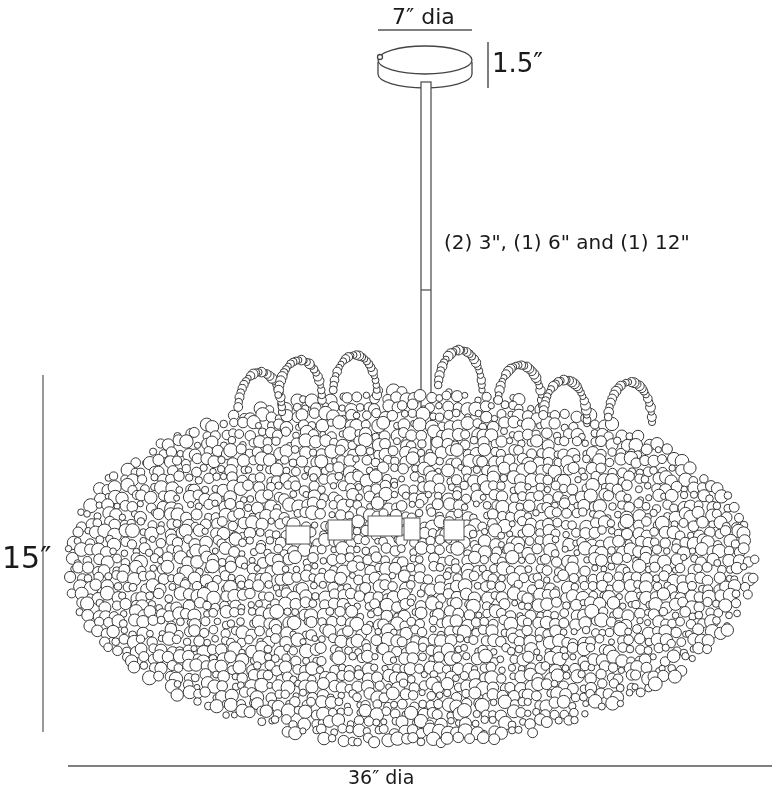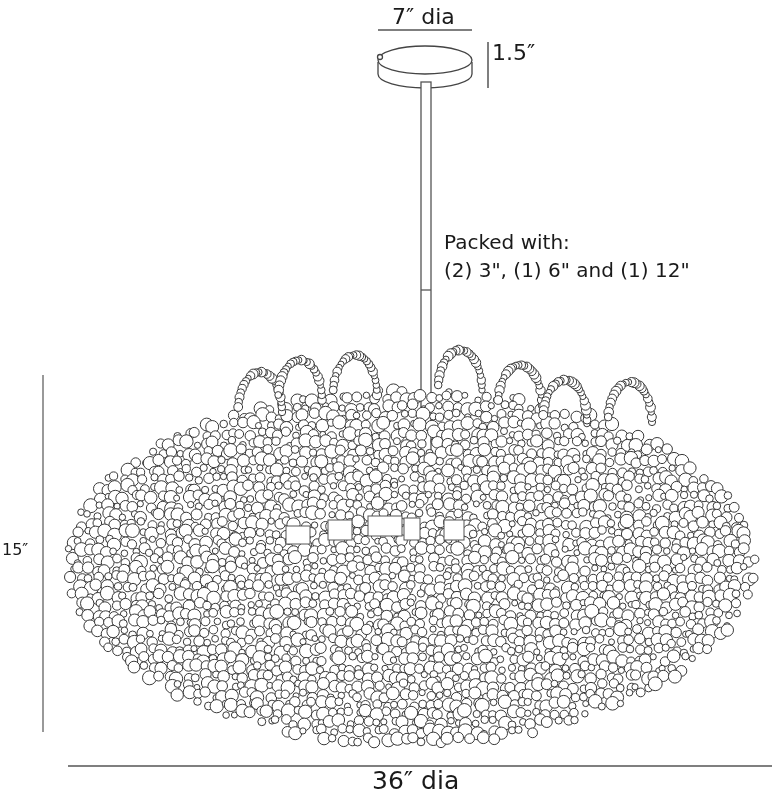--- a/index.html
+++ b/index.html
@@ -1,23 +1,23 @@
 <!DOCTYPE html>
 <html><head>
 <meta charset="utf-8">
 <style>
   html, body { margin: 0; padding: 0; background: #ffffff; }
   body { width: 772px; height: 800px; position: relative; overflow: hidden;
          font-family: "DejaVu Sans", sans-serif; color: #1a1a1a; }
   .label { position: absolute; white-space: nowrap; color: #1a1a1a; }
   #lbl-top { left: 392px; top: 4px; font-size: 22px; }
-  #lbl-canopy-h { left: 492px; top: 40px; font-size: 22px; }
+  #lbl-canopy-h { left: 492px; top: 48px; font-size: 26px; }
   #lbl-packed { left: 444px; top: 228px; font-size: 20px; line-height: 28px; }
-  #lbl-height { left: 2px; top: 540px; font-size: 16px; }
-  #lbl-width { left: 372px; top: 766px; font-size: 25px; }
+  #lbl-height { left: 2px; top: 540px; font-size: 30px; }
+  #lbl-width { left: 348px; top: 766px; font-size: 19px; }
   svg#drawing { position: absolute; left: 0; top: 0; }
 </style>
 </head>
 <body>
 
 <svg id="drawing" width="772" height="800" viewBox="0 0 772 800">
 
   <line x1="378" y1="30" x2="472" y2="30" stroke="#555" stroke-width="1.5"></line>
   <line x1="488" y1="42" x2="488" y2="88" stroke="#555" stroke-width="1.5"></line>
   <line x1="43" y1="375" x2="43" y2="732" stroke="#777" stroke-width="1.5"></line>
@@ -2585,17 +2585,16 @@
     <rect x="328" y="520" width="24" height="20"></rect>
     <rect x="368" y="516" width="34" height="20"></rect>
     <rect x="404" y="518" width="16" height="22"></rect>
     <rect x="444" y="520" width="20" height="20"></rect>
   </g>
 </svg>
 
 <div id="lbl-top" class="label">7″ dia</div>
 <div id="lbl-canopy-h" class="label">1.5″</div>
 <div id="lbl-packed" class="label">
-  <div>Packed with:</div>
   <div>(2) 3", (1) 6" and (1) 12"</div>
 </div>
 <div id="lbl-height" class="label">15″</div>
 <div id="lbl-width" class="label">36″ dia</div>
 
 </body></html>

